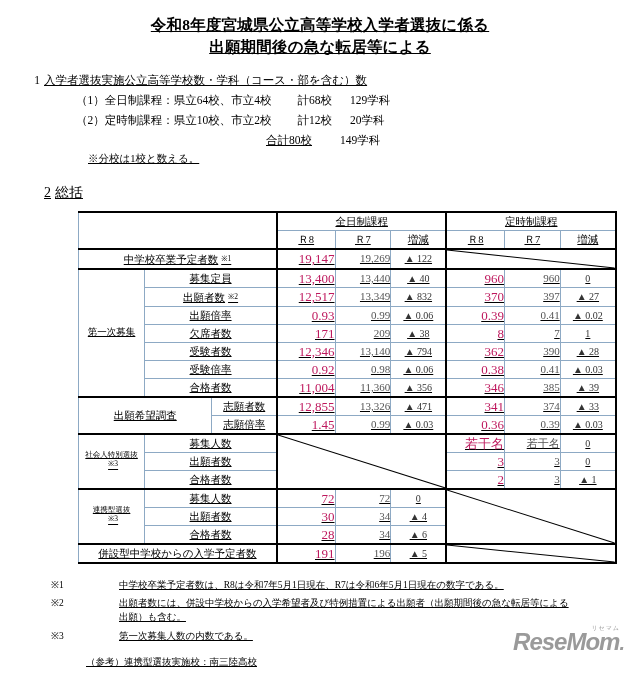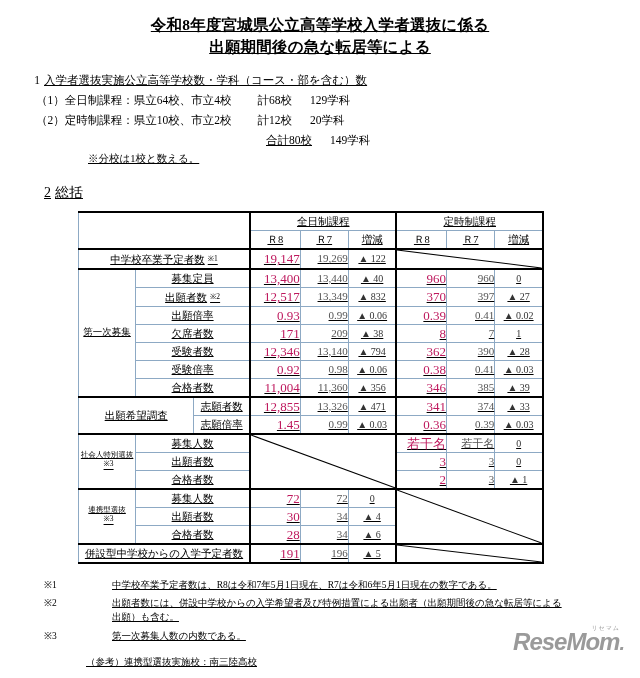--- a/index.html
+++ b/index.html
@@ -15,36 +15,36 @@
     text-align:center;font-weight:bold;font-size:15.5px;
     letter-spacing:.2px;line-height:1.45;
     padding-top:14px;
   }
   .title div{white-space:nowrap;}
 
   
   .sec{margin-top:14px;}
   .sec-head{font-size:11.5px;padding-left:40px;text-indent:-18px;}
   .sec-head .num{display:inline-block;width:18px;}
-  .sub-line{font-size:11.5px;padding-left:36px;margin-top:5px;white-space:nowrap;}
+  .sub-line{font-size:11.5px;padding-left:76px;margin-top:5px;white-space:nowrap;}
   .sub-line .lbl{display:inline-block;}
   .sub-line .tot{display:inline-block;margin-left:26px;}
   .sub-line .tot2{display:inline-block;margin-left:18px;}
   .tot-line{font-size:11.5px;padding-left:266px;margin-top:5px;white-space:nowrap;}
-  .tot-line .t2{display:inline-block;margin-left:18px;}
+  .tot-line .t2{display:inline-block;margin-left:28px;}
   .note-line{font-size:10.5px;padding-left:88px;margin-top:4px;}
   .note-gap{margin-top:11px;}
 
   .sec2-head{font-size:14px;padding-left:62px;text-indent:-18px;margin-top:18px;}
 
   
   .tbl-wrap{margin-top:9px;padding-left:78px;position:relative;}
   table.summary{
     border-collapse:collapse;table-layout:fixed;
-    font-size:10px;width:466px;border-radius:20px;
+    font-size:10px;width:539px;border-radius:20px;
   }
   table.summary td,table.summary th{
     border:1px solid #8da9c4;padding:0;margin:0;
     height:17px;line-height:17px;font-weight:normal;
     background:#ffffff;
   }
   .hdr{background:#c3d9ec;text-align:center;font-size:10.5px;}
   .lblcell{background:#c3d9ec;text-align:center;font-size:10.5px;}
   .lblcell.vert{font-size:9.5px;line-height:1.25;}
   .num{
@@ -322,21 +322,21 @@
         <td class="blank thick-l thick-t thick-b thick-r diag" colspan="3">
           <svg viewBox="0 0 146 17" preserveAspectRatio="none">
                 <line x1="0" y1="0" x2="146" y2="17" stroke="#000" stroke-width="1"></line>
               </svg>
         </td>
       </tr>
     </tbody>
       </table>
   </div>
 
-  <div style="margin-top:14px;">
+  <div style="margin-top:14px;margin-left:7px;">
     <div class="fn">
       <span class="mk">※1</span><span>中学校卒業予定者数は、R8は令和7年5月1日現在、R7は令和6年5月1日現在の数字である。</span>
     </div>
     <div class="fn">
       <span class="mk">※2</span><span>出願者数には、併設中学校からの入学希望者及び特例措置による出願者（出願期間後の急な転居等による</span>
     </div>
     <div class="fn-cont">出願）も含む。</div>
     <div class="fn">
       <span class="mk">※3</span><span>第一次募集人数の内数である。</span>
     </div>

